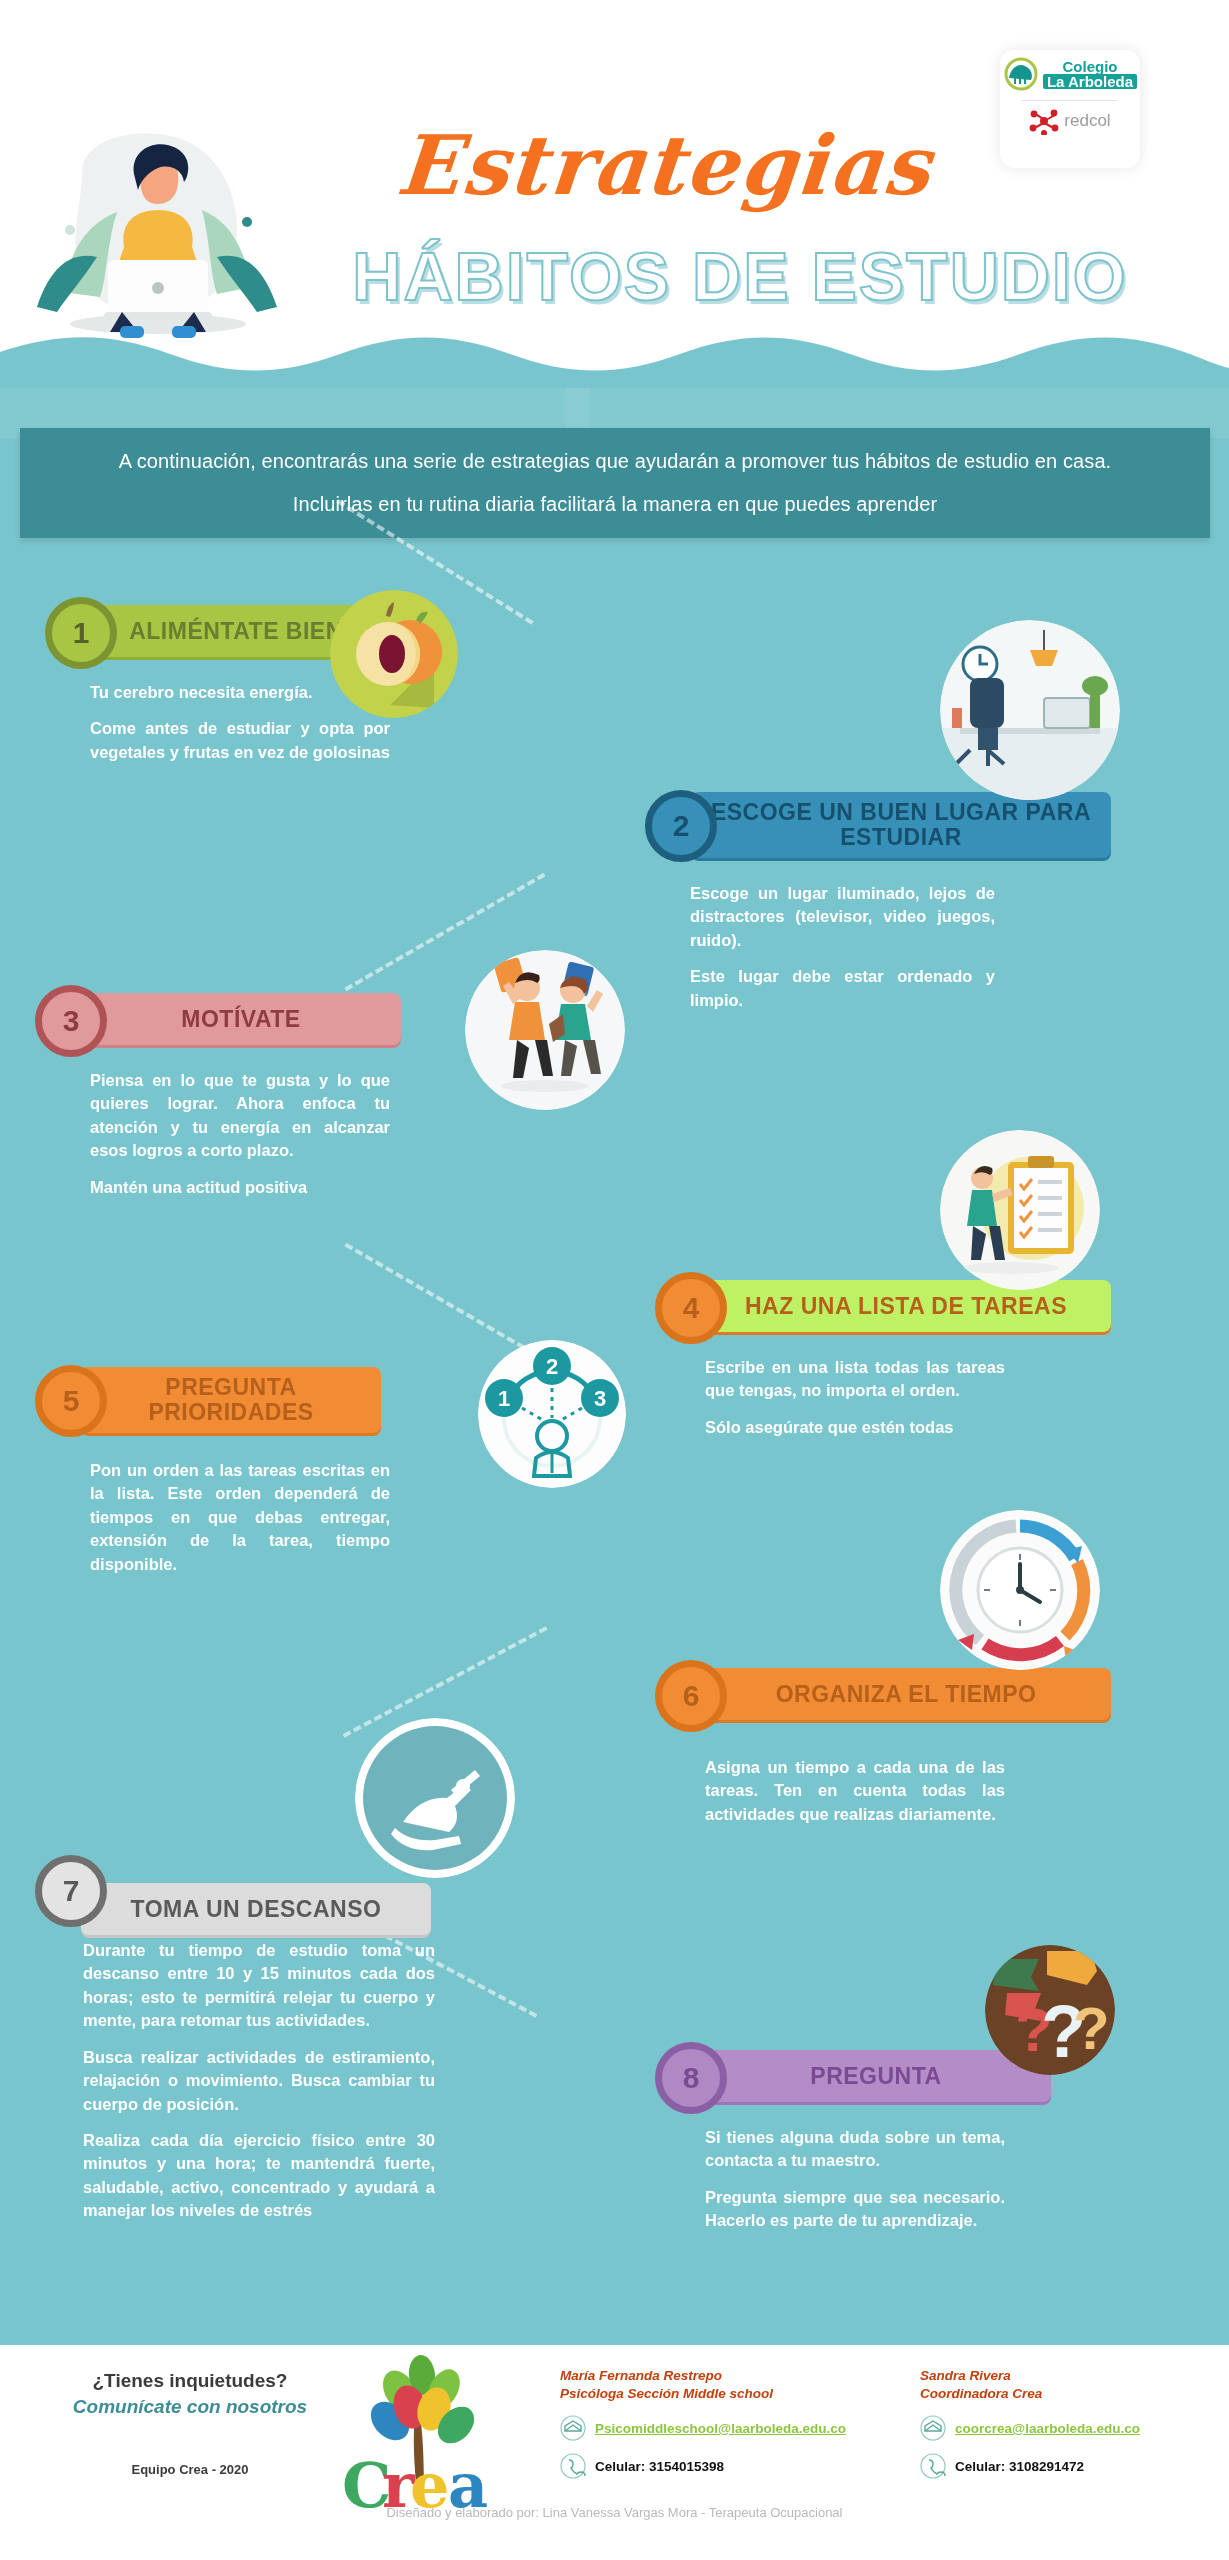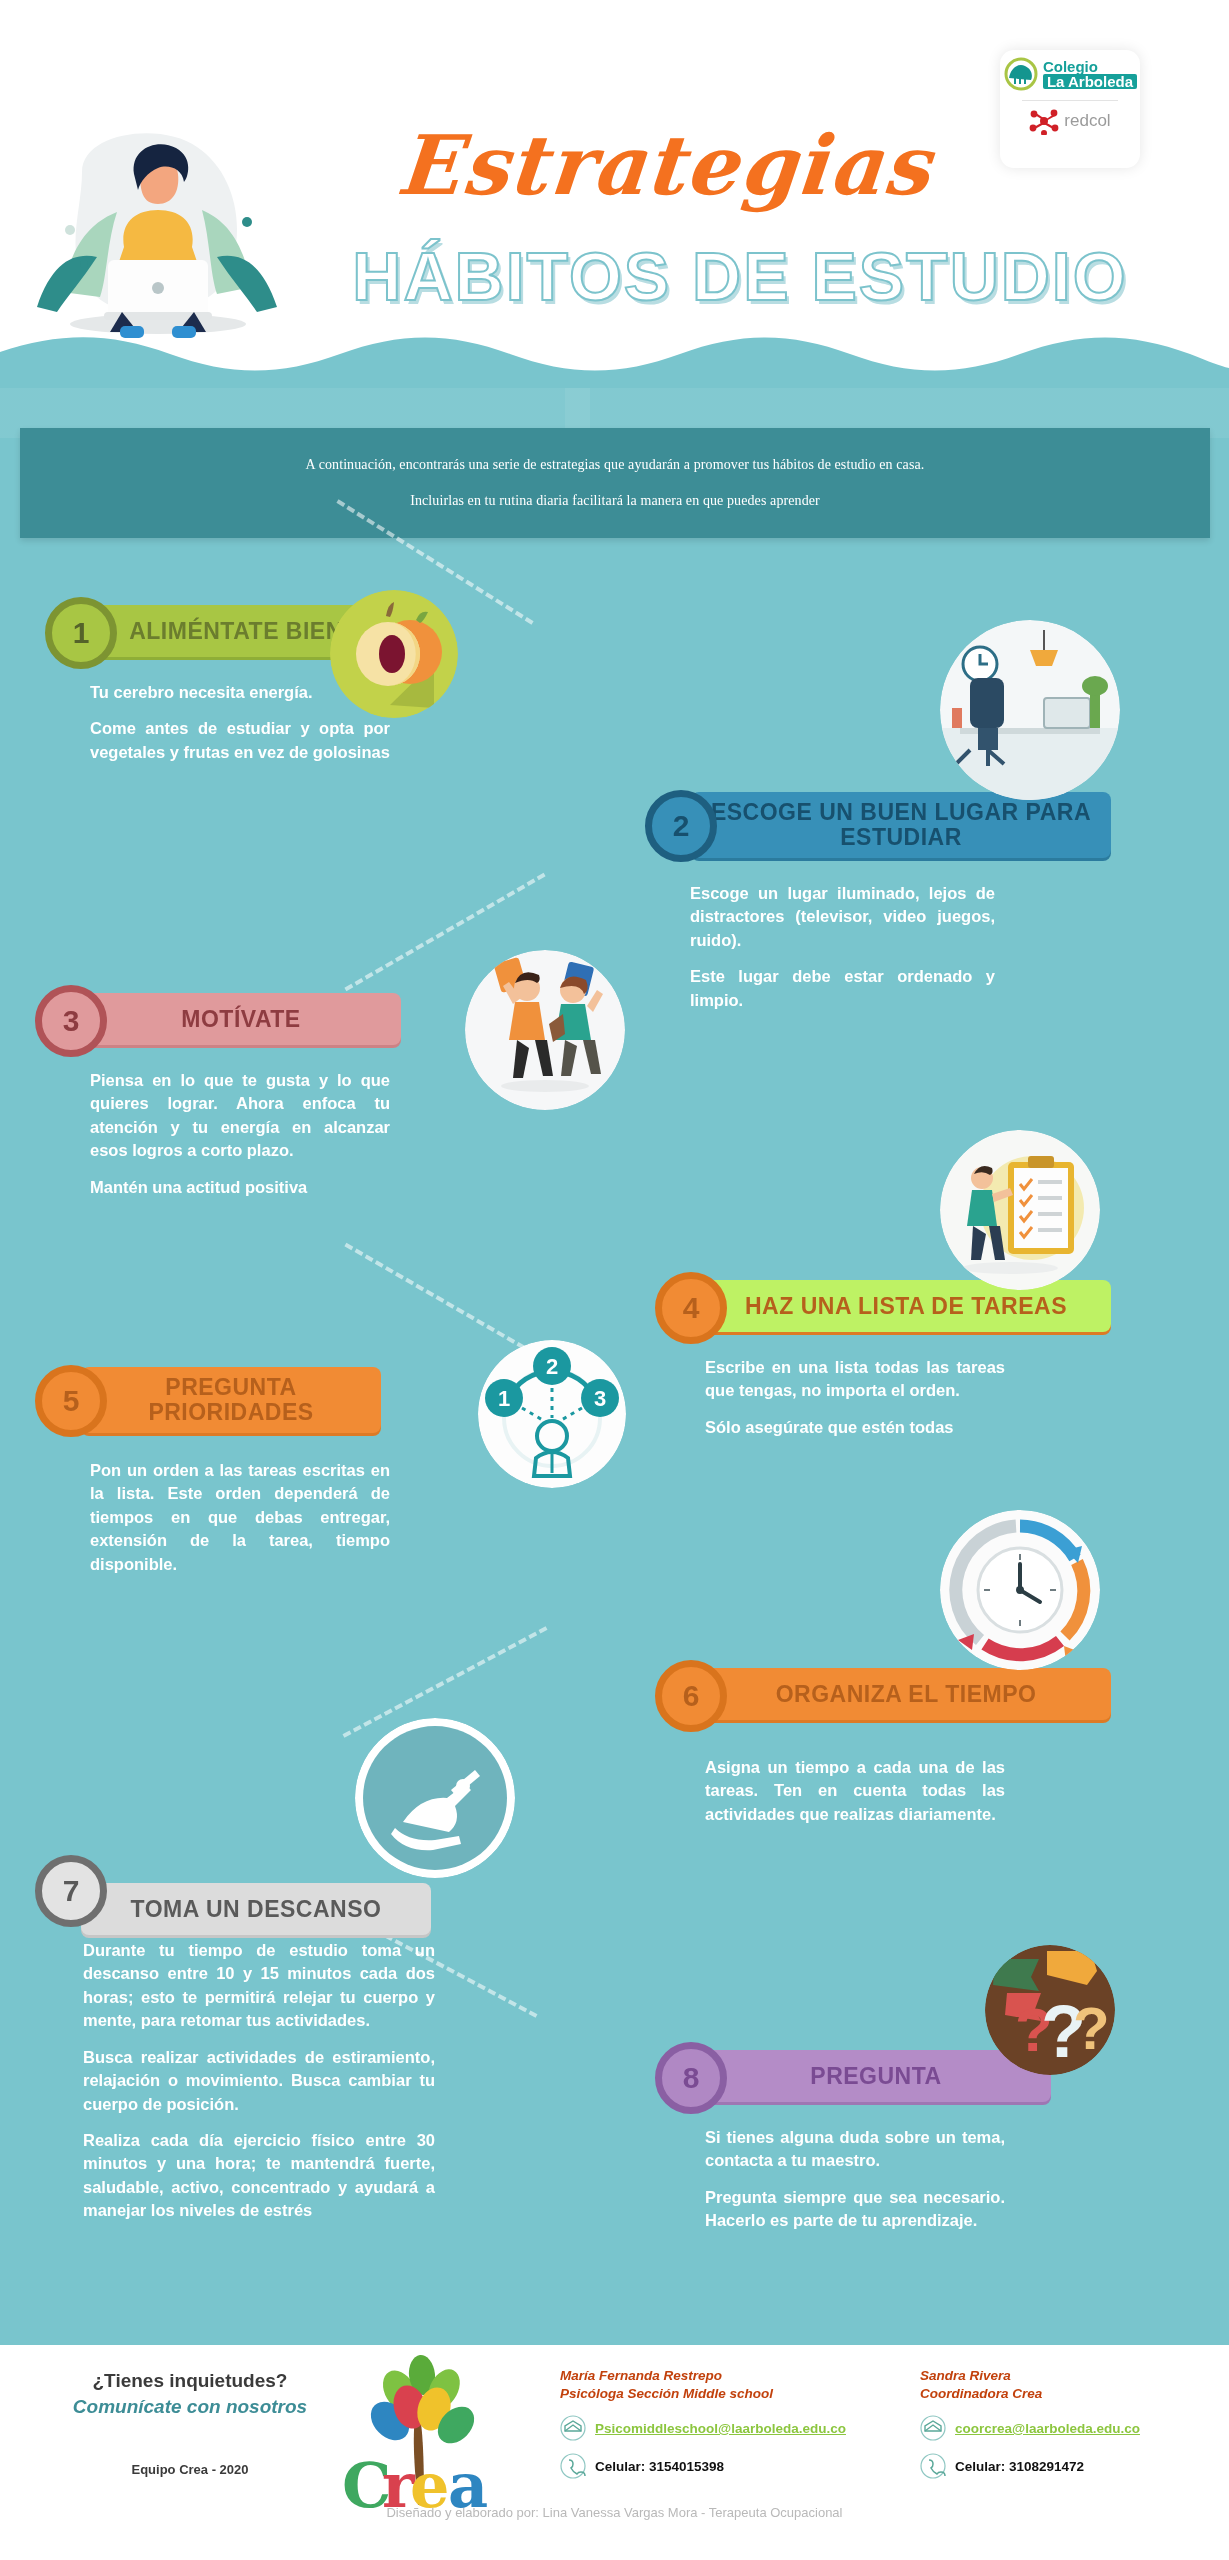--- a/index.html
+++ b/index.html
@@ -29,21 +29,21 @@
     text-align:center; line-height:80px;
     color:#ffffff;
     -webkit-text-stroke:2px #7cc3cc;
     text-shadow: 3px 4px 0 #b8dde2;
   }
 
   .logo-box {
     position:absolute; left:1000px; top:50px; width:140px; height:118px;
     background:#ffffff; border-radius:14px;
     box-shadow:0 0 14px rgba(0,0,0,.10);
-    display:flex; flex-direction:column; align-items:center; padding-top:6px;
+    display:flex; flex-direction:column; align-items:center; padding-top:6px;text-align:center;
   }
   .logo-top { display:flex; align-items:center; gap:4px; }
   .logo-col { display:flex; flex-direction:column; line-height:1.0; }
   .logo-col .l1 { font-size:15px; font-weight:bold; color:#16a09a; }
   .logo-col .l2 { font-size:15px; font-weight:bold; color:#ffffff; background:#16a09a;
                   padding:0 4px; border-radius:2px; }
   .logo-div { width:96px; height:1px; background:#e3e3e3; margin:8px 0 6px; }
   .logo-bot { display:flex; align-items:center; gap:5px; }
   .logo-bot .rc { font-size:17px; color:#9b9b9b; font-weight:500; }
 
@@ -59,21 +59,21 @@
       rgba(255,255,255,.13) 46% 48%, rgba(255,255,255,.07) 48% 100%);
   }
 
   
   .intro {
     position:absolute; left:20px; top:428px; width:1190px; height:110px;
     background:#3d8d96; color:#ffffff;
     display:flex; flex-direction:column; align-items:center; justify-content:center;
     gap:20px; box-shadow:0 3px 6px rgba(0,0,0,.12);
   }
-  .intro div { font-size:14px; font-weight:500; letter-spacing:.1px;font-family:Liberation Serif, serif; }
+  .intro div { font-size:20px; font-weight:500; letter-spacing:.1px; }
 
   
   .step { position:absolute; }
   .pill-row { position:relative; height:66px; }
   .num-circle {
     position:absolute; left:0; top:0; width:72px; height:72px; border-radius:50%;
     display:flex; align-items:center; justify-content:center;
     font-size:30px; font-weight:bold; z-index:3;
   }
   .pill {

